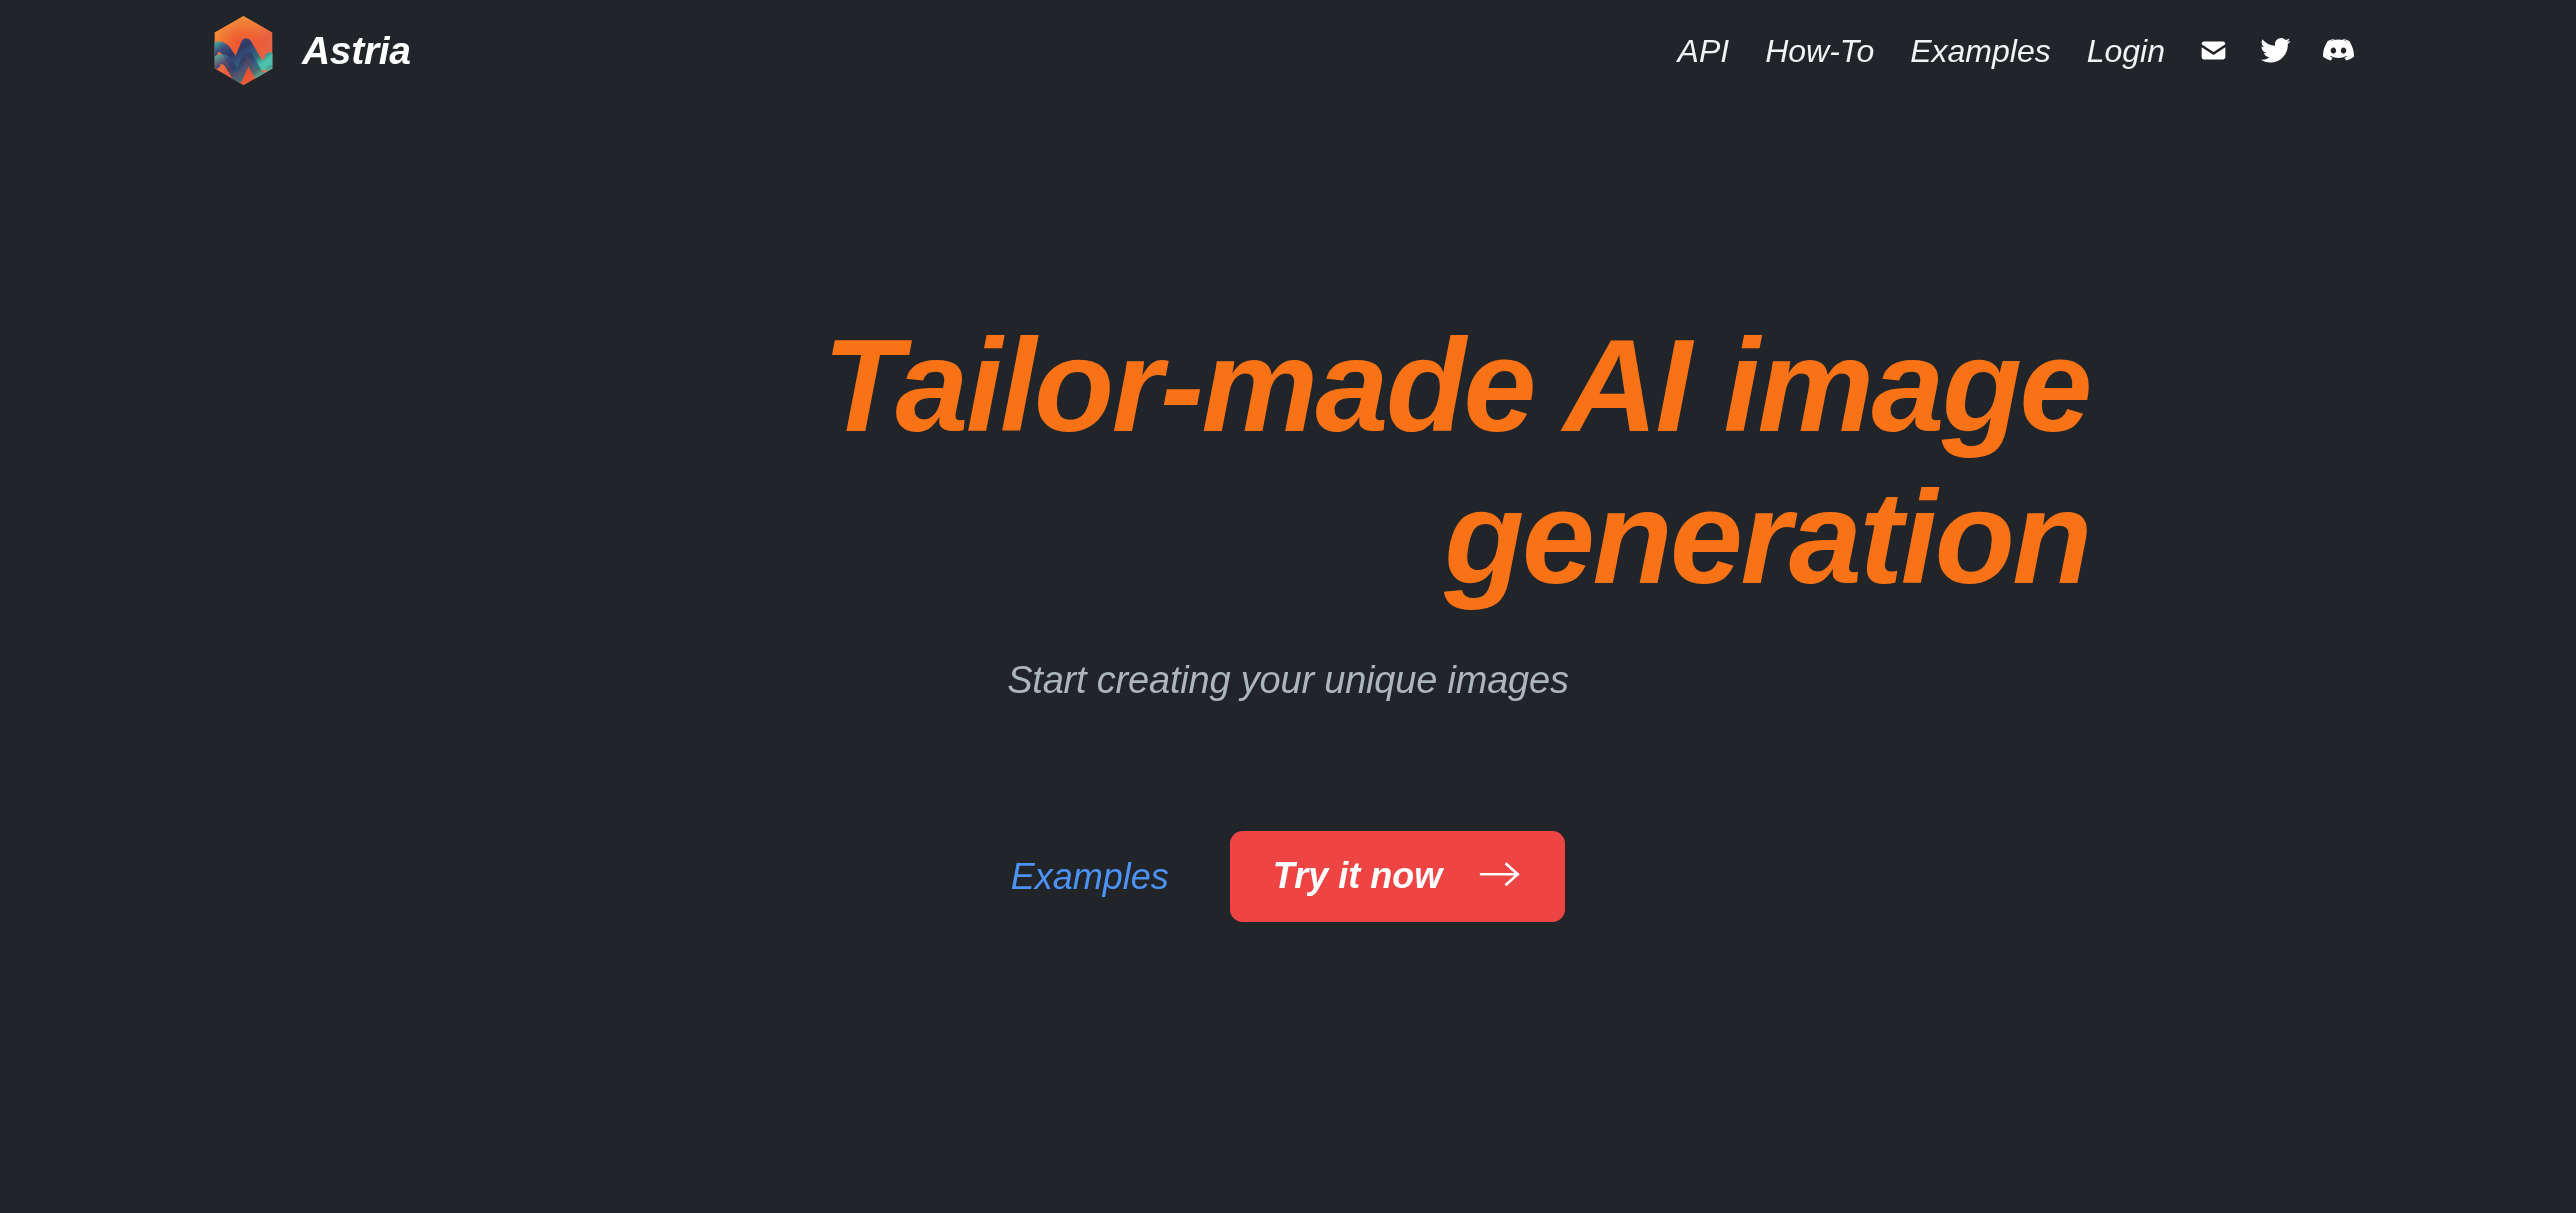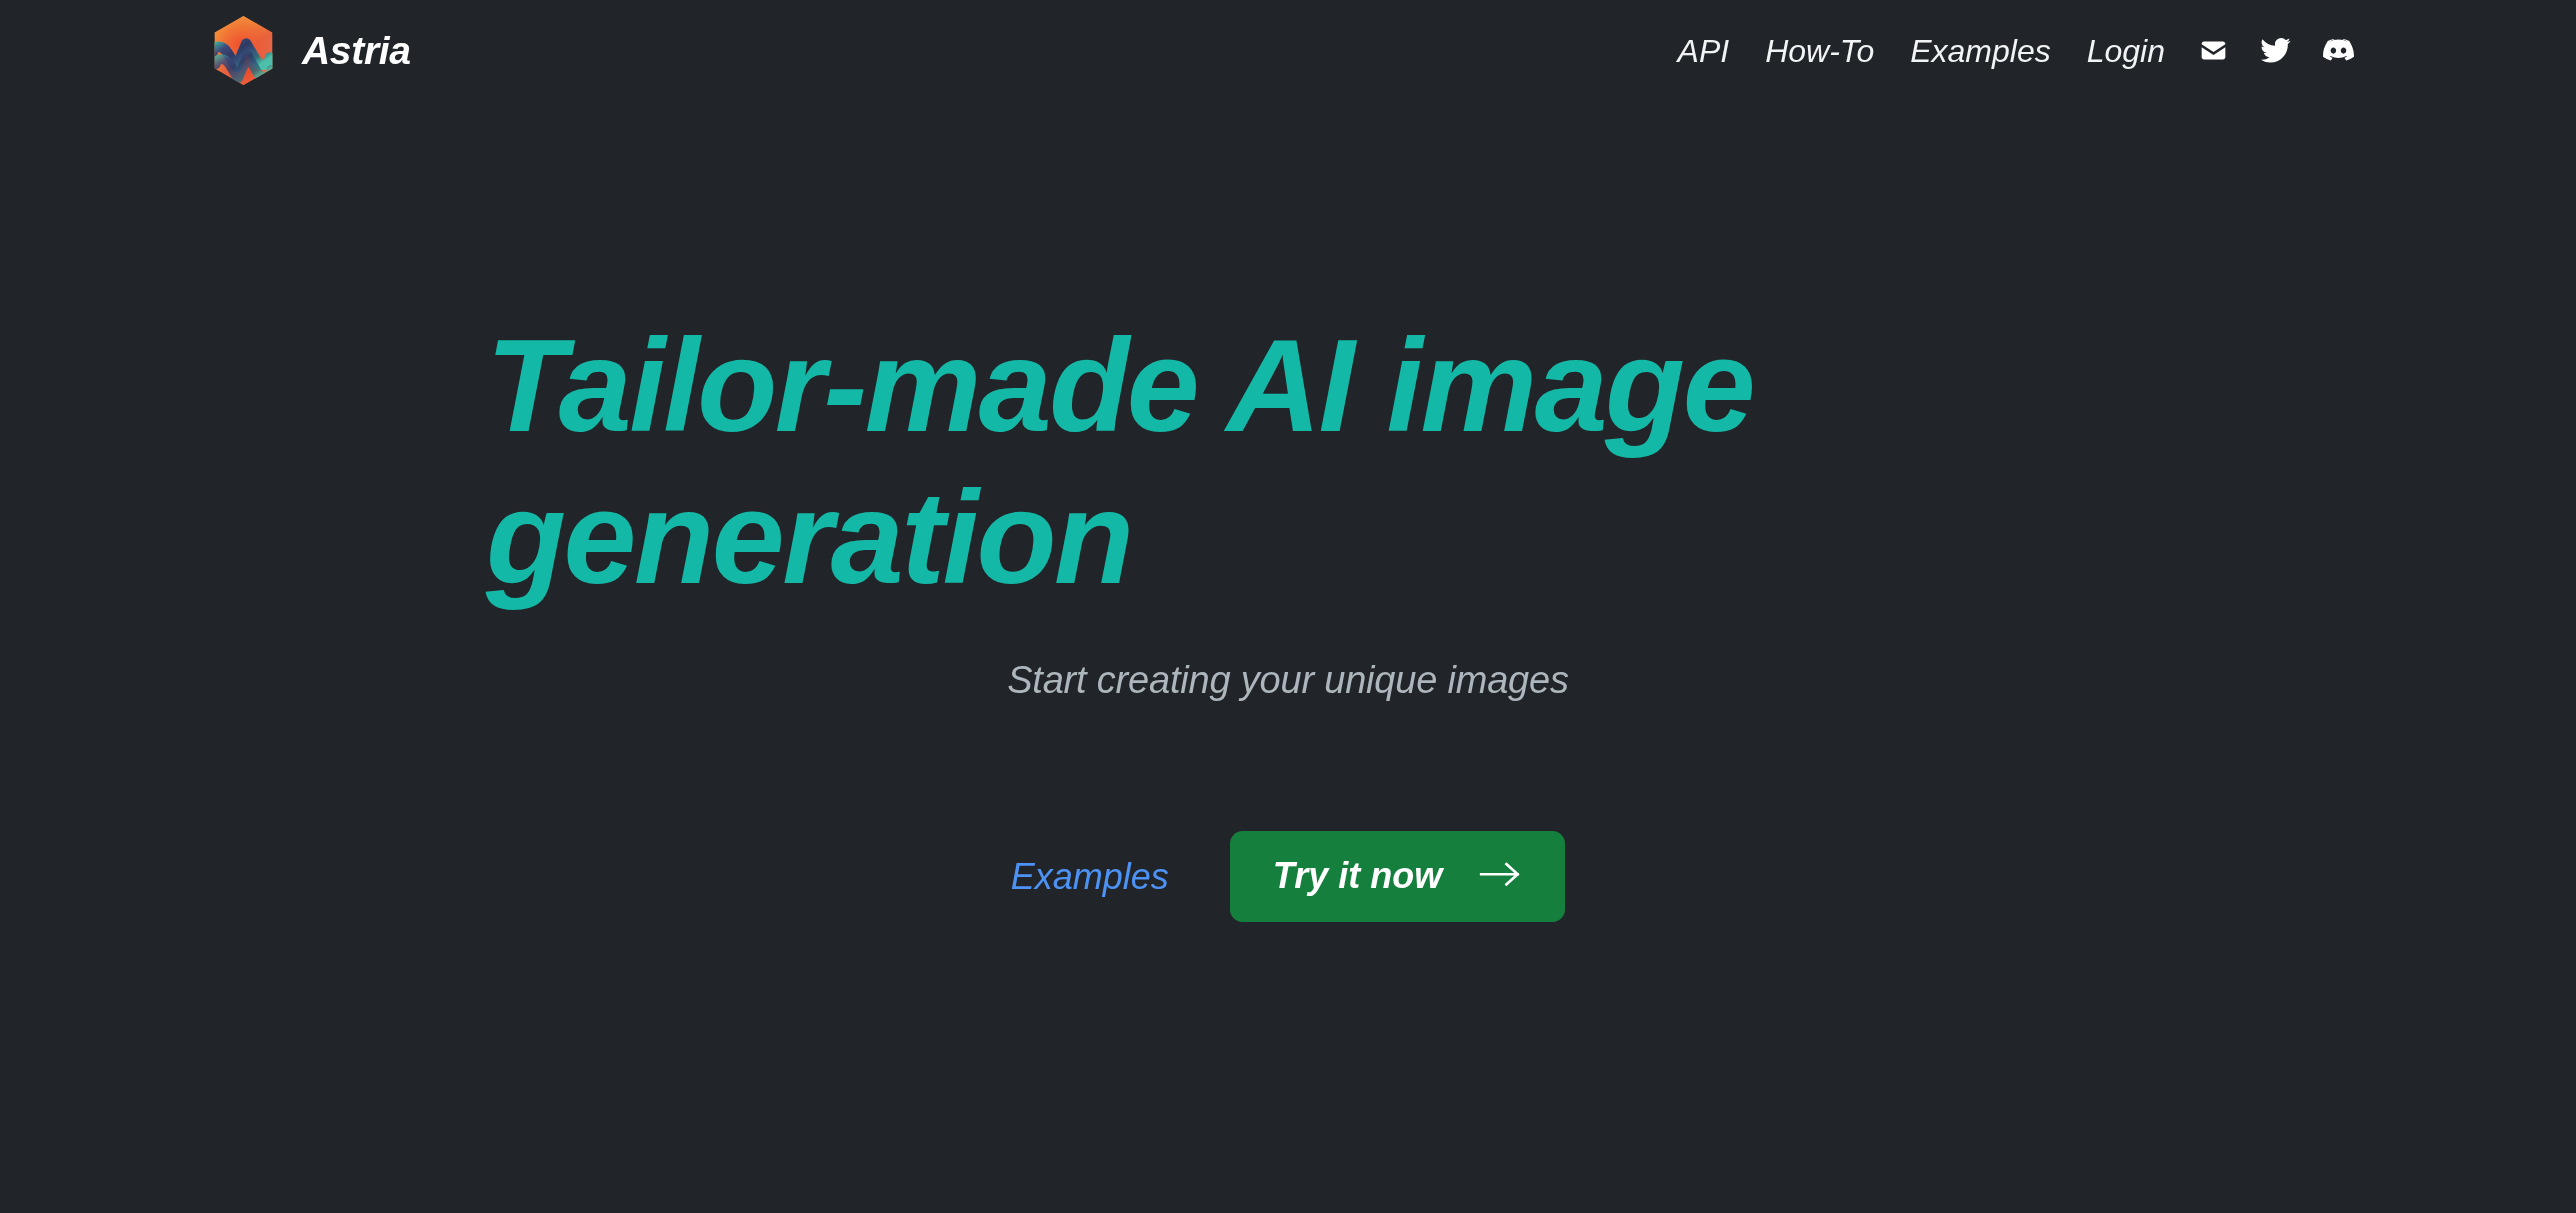--- a/index.html
+++ b/index.html
@@ -81,22 +81,22 @@
     top: 101px; left: 0;
     width: 2576px;
     height: 1112px;
     display: flex;
     flex-direction: column;
     align-items: center;
   }
   .hero-title {
     margin-top: 209px;
     width: 1604px;
-    text-align: left;
-    color: #14b8a6;
+    text-align: right;
+    color: #f97316;
     font-size: 131px;
     font-weight: 700;
     line-height: 1.16;
     letter-spacing: -2.4px;
   }
   .hero-subtitle {
     margin-top: 42px;
     color: #adb5bd;
     font-size: 38px;
     font-weight: 400;
@@ -115,21 +115,21 @@
     font-size: 36px;
     font-weight: 400;
     text-decoration: none;
     line-height: 1;
     white-space: nowrap;
   }
   .btn-primary {
     display: inline-flex;
     align-items: center;
     gap: 37px;
-    background: #15803d;
+    background: #ef4444;
     color: #ffffff;
     font-size: 36px;
     font-weight: 700;
     text-decoration: none;
     border: none;
     border-radius: 12.6px;
     padding: 26.5px 43px 28px 43px;
     line-height: 1;
     cursor: pointer;
     white-space: nowrap;

